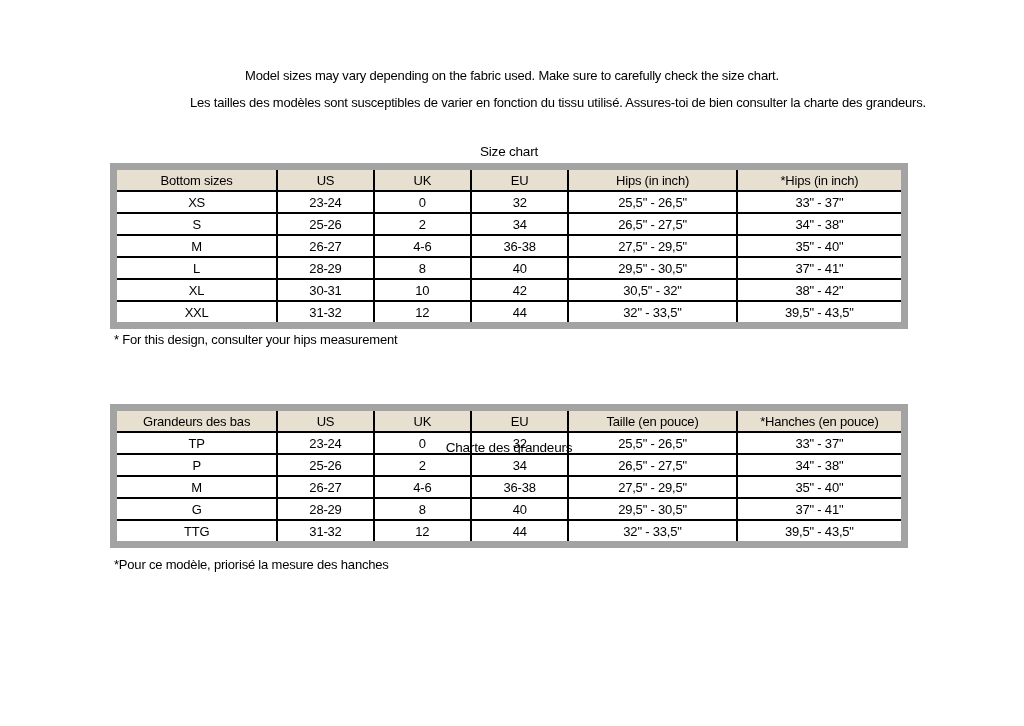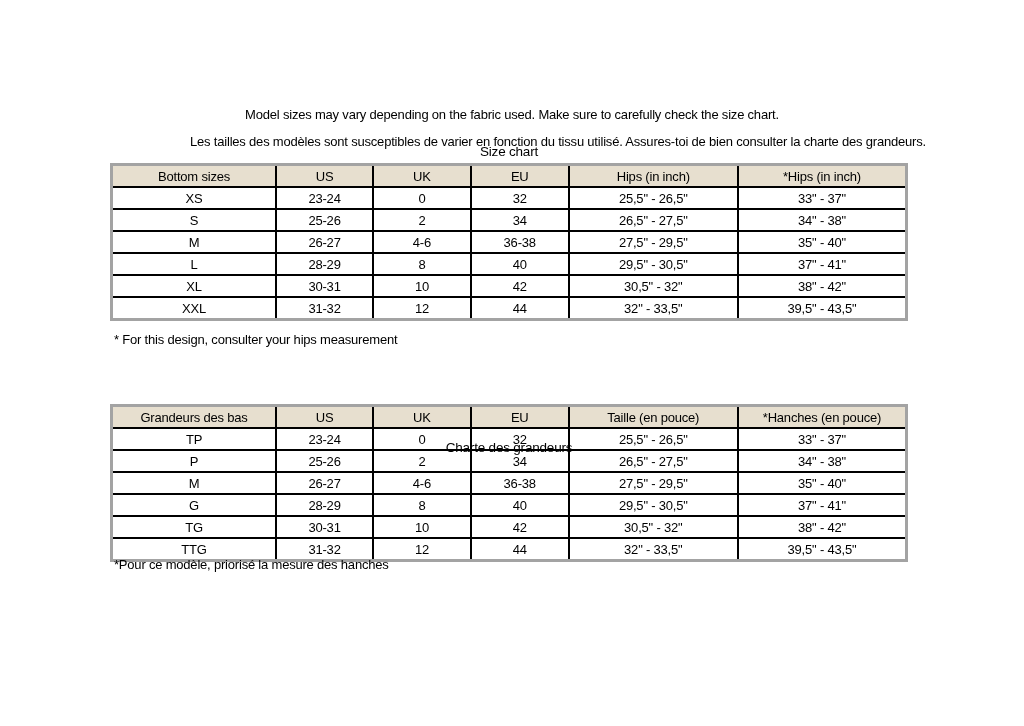--- a/index.html
+++ b/index.html
@@ -10,40 +10,39 @@
     color: #000000;
     position: relative;
     overflow: hidden;
   }
   .centered-line {
     position: absolute;
     left: 0; width: 100%;
     text-align: center;
     font-size: 13px;
     letter-spacing: -0.2px;
-    margin-top: 39px;
   }
   .intro-en { top: 68px; }
   .intro-fr { top: 95px; padding-left: 46px; }
   .table-title {
     position: absolute;
     left: 110px; width: 798px;
     text-align: center;
     font-size: 13.5px;
     font-weight: normal;
     letter-spacing: -0.2px;
   }
   .t1-title { top: 144px; }
   .t2-title { top: 400px; margin-top: 40px; }
   table.size-table {
     position: absolute;
     left: 110px; width: 798px;
     border-collapse: collapse;
     table-layout: fixed;
-    border: 3px solid #a3a3a3;
+    border: 7px solid #a3a3a3;
   }
   .t1 { top: 163px; }
   .t2 { top: 404px; }
   table.size-table th, table.size-table td {
     border: 2px solid #000000;
     height: 20px;
     padding: 0 2px;
     text-align: center;
     vertical-align: middle;
     font-size: 13px;
@@ -194,28 +193,20 @@
       </tr>
       <tr>
         <td>G</td>
         <td>28-29</td>
         <td>8</td>
         <td>40</td>
         <td>29,5" - 30,5"</td>
         <td>37" - 41"</td>
       </tr>
       <tr>
-        <td>TG</td>
-        <td>30-31</td>
-        <td>10</td>
-        <td>42</td>
-        <td>30,5" - 32"</td>
-        <td>38" - 42"</td>
-      </tr>
-      <tr>
         <td>TTG</td>
         <td>31-32</td>
         <td>12</td>
         <td>44</td>
         <td>32" - 33,5"</td>
         <td>39,5" - 43,5"</td>
       </tr>
     </tbody>
   </table>
 

